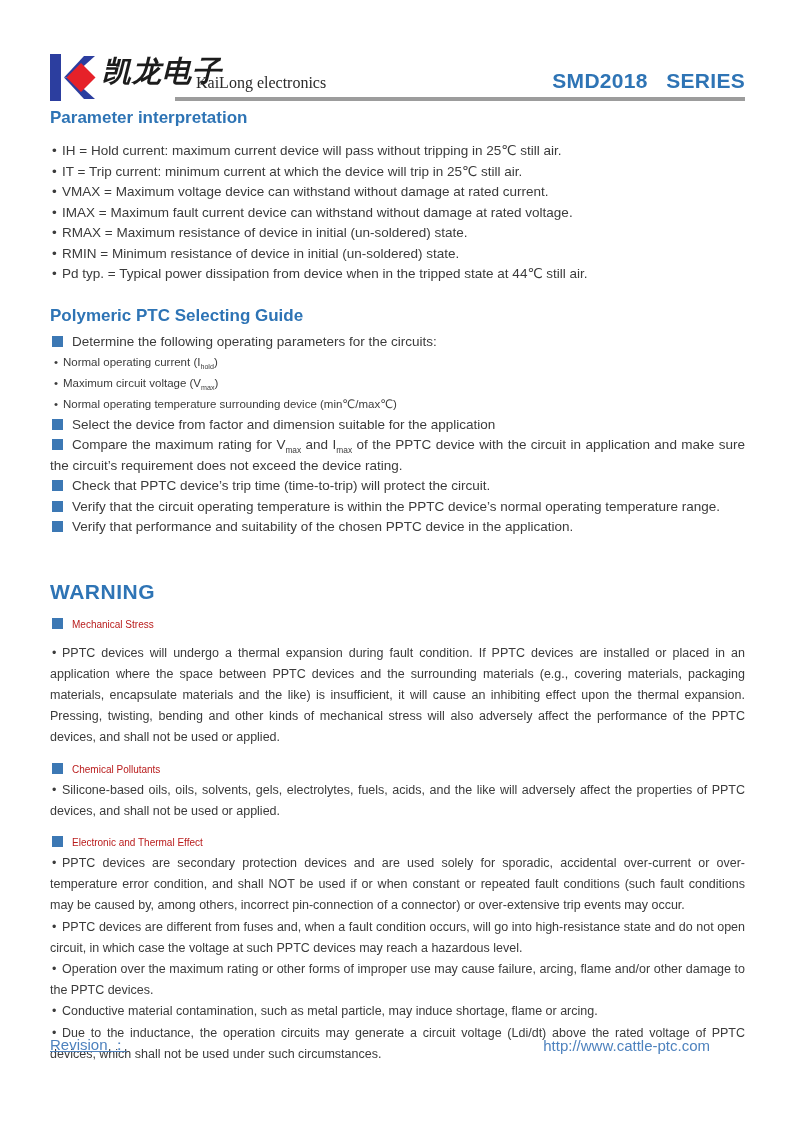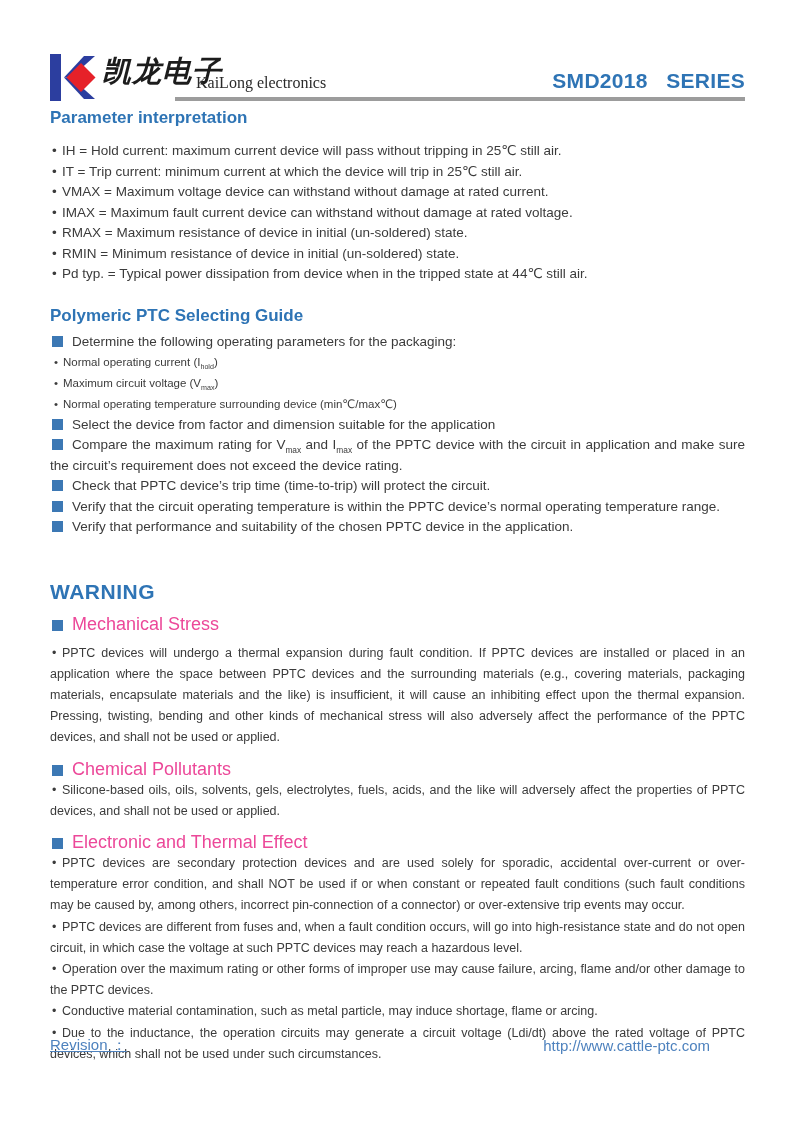--- a/index.html
+++ b/index.html
@@ -50,21 +50,21 @@
     display:inline-block; width:11px; height:11px; background:#3c78b4;
     margin:0 9px 0 2px; vertical-align:-1px;
   }
   .sq-line { font-size:13.5px; line-height:21px; }
   .small-line { font-size:11.5px; line-height:21px; }
   .small-line .dot { margin-left:4px; width:9px; }
   .sq-item { font-size:13.5px; line-height:20.5px; text-align:justify; }
   sub { font-size:0.62em; line-height:0; }
 
   
-  .w-head { font-size:18px; line-height:21px; margin-top:10px; color:#ec4899; }
+  .w-head { font-size:10px; line-height:21px; margin-top:10px; color:#b91c1c; }
   .wb { font-size:12.5px; line-height:21.2px; text-align:justify; color:#3b3b3b; }
   .wb .dot { margin-left:2px; }
   .w-first { margin-top:8px; }
 
   
   .footer {
     position:absolute; left:50px; right:48px; top:1036px;
     display:flex; justify-content:space-between; align-items:center;
   }
   .rev { color:#4e82be; font-size:15px;text-decoration:underline; }
@@ -100,21 +100,21 @@
       <div class="pline"><span class="dot">•</span><span>RMAX = Maximum resistance of device in initial (un-soldered) state.</span></div>
       <div class="pline"><span class="dot">•</span><span>RMIN = Minimum resistance of device in initial (un-soldered) state.</span></div>
       <div class="pline"><span class="dot">•</span><span>Pd typ. = Typical power dissipation from device when in the tripped state at 44℃  still air.</span></div>
     </div>
   </section>
 
   <section>
     <h2 class="guide-title">Polymeric PTC Selecting Guide</h2>
 
     <div class="sq-line">
-      <span class="sq"></span><span>Determine the following operating parameters for the packaging:</span>
+      <span class="sq"></span><span>Determine the following operating parameters for the circuits:</span>
     </div>
 
     <div class="small-line"><span class="dot">•</span><span><span>Normal operating current (I</span><sub>hold</sub><span>)</span></span></div>
     <div class="small-line"><span class="dot">•</span><span><span>Maximum circuit voltage (V</span><sub>max</sub><span>)</span></span></div>
     <div class="small-line"><span class="dot">•</span><span><span>Normal operating temperature surrounding device (min℃/max℃)</span></span></div>
 
     <div class="sq-item"><span class="sq"></span><span><span>Select the device from factor and dimension suitable for the application</span></span></div>
     <div class="sq-item"><span class="sq"></span><span><span>Compare the maximum rating for V</span><sub>max</sub><span> and I</span><sub>max</sub><span> of the PPTC device with the circuit in application and make sure the circuit’s requirement does not exceed the device rating.</span></span></div>
     <div class="sq-item"><span class="sq"></span><span><span>Check that PPTC device’s trip time (time-to-trip) will protect the circuit.</span></span></div>
     <div class="sq-item"><span class="sq"></span><span><span>Verify that the circuit operating temperature is within the PPTC device’s normal operating temperature range.</span></span></div>

